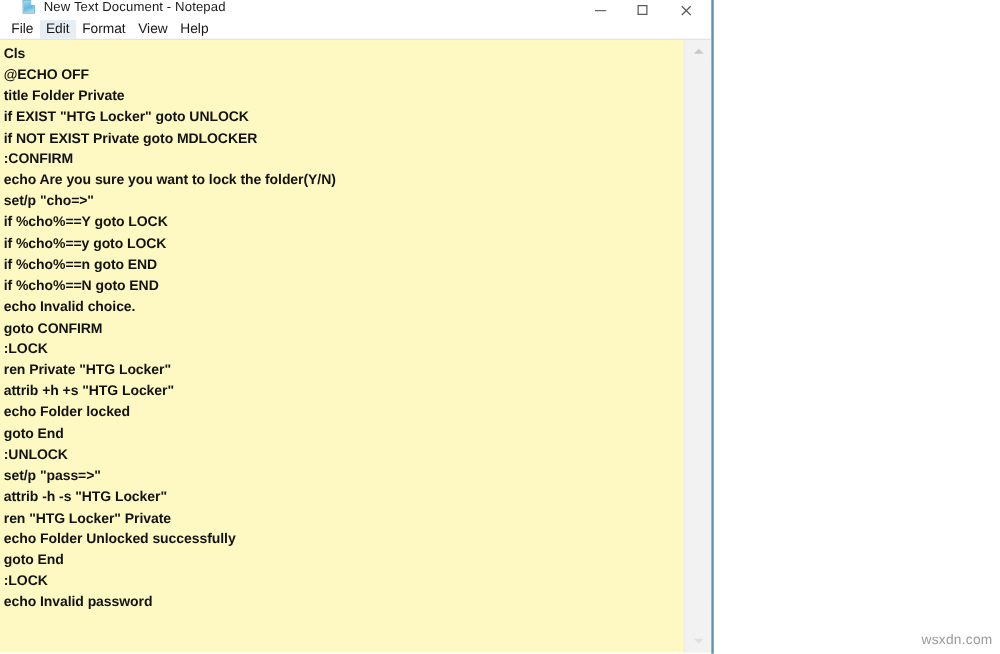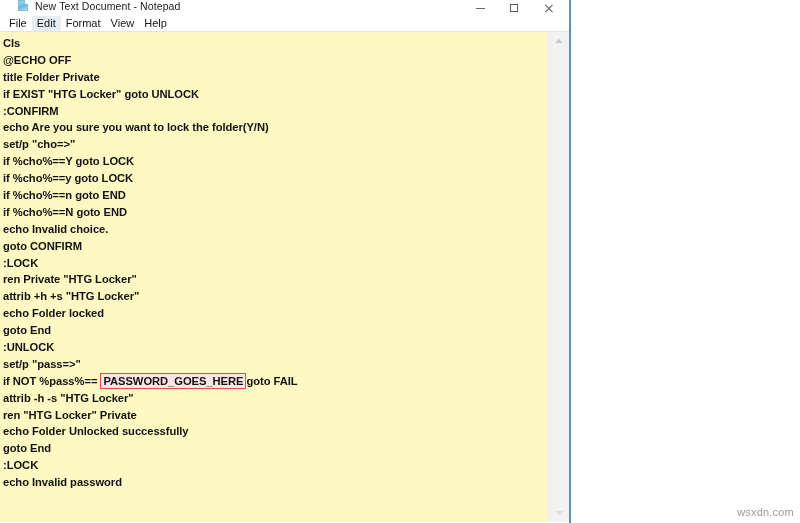--- a/index.html
+++ b/index.html
@@ -280,38 +280,38 @@
     </div>
 
     <div id="editor-area">
 
       <div id="text-canvas">
 
         <div class="code-line">Cls</div>
         <div class="code-line">@ECHO OFF</div>
         <div class="code-line">title Folder Private</div>
         <div class="code-line">if EXIST "HTG Locker" goto UNLOCK</div>
+        <div class="code-line">if NOT EXIST Private goto MDLOCKER</div>
         <div class="code-line">:CONFIRM</div>
         <div class="code-line">echo Are you sure you want to lock the folder(Y/N)</div>
         <div class="code-line">set/p "cho=&gt;"</div>
         <div class="code-line">if %cho%==Y goto LOCK</div>
         <div class="code-line">if %cho%==y goto LOCK</div>
         <div class="code-line">if %cho%==n goto END</div>
         <div class="code-line">if %cho%==N goto END</div>
         <div class="code-line">echo Invalid choice.</div>
         <div class="code-line">goto CONFIRM</div>
         <div class="code-line">:LOCK</div>
         <div class="code-line">ren Private "HTG Locker"</div>
         <div class="code-line">attrib +h +s "HTG Locker"</div>
         <div class="code-line">echo Folder locked</div>
         <div class="code-line">goto End</div>
         <div class="code-line">:UNLOCK</div>
         <div class="code-line">set/p "pass=&gt;"</div>
 
-        <div class="code-line boxed-line"><span>if NOT %pass%== </span><span class="hl-box">PASSWORD_GOES_HERE</span><span>goto FAIL</span></div>
 
         <div class="code-line">attrib -h -s "HTG Locker"</div>
         <div class="code-line">ren "HTG Locker" Private</div>
         <div class="code-line">echo Folder Unlocked successfully</div>
         <div class="code-line">goto End</div>
         <div class="code-line">:LOCK</div>
         <div class="code-line">echo Invalid password</div>
 
       </div>
 

